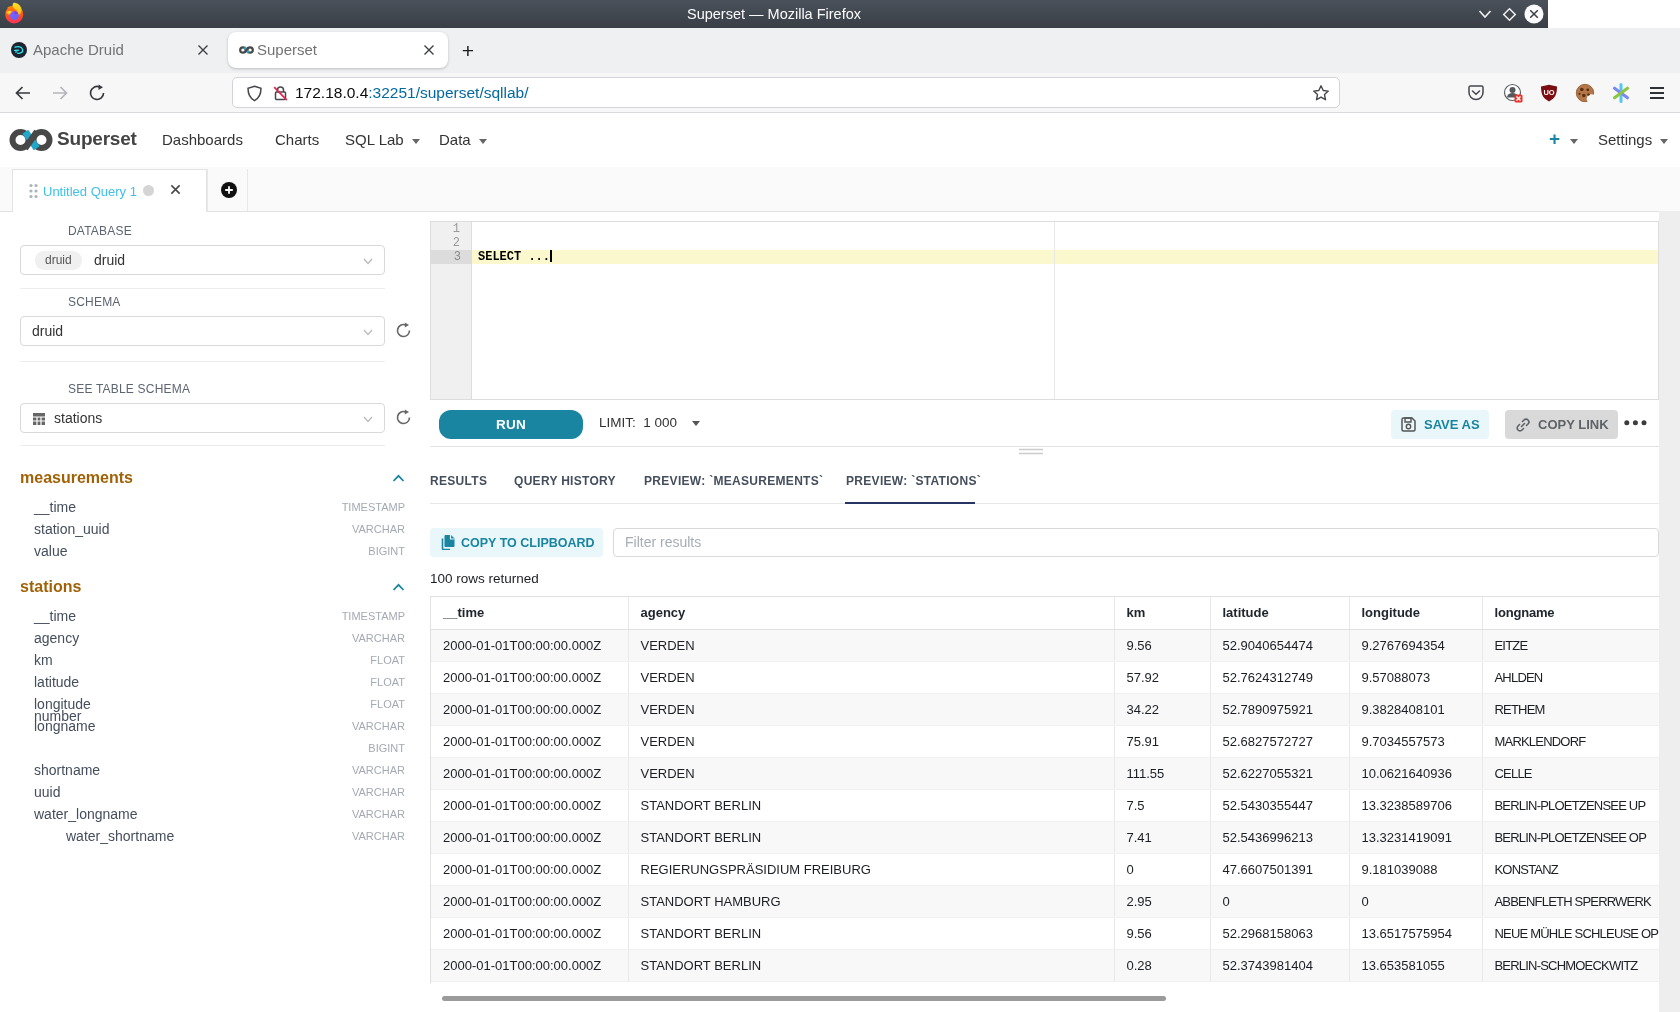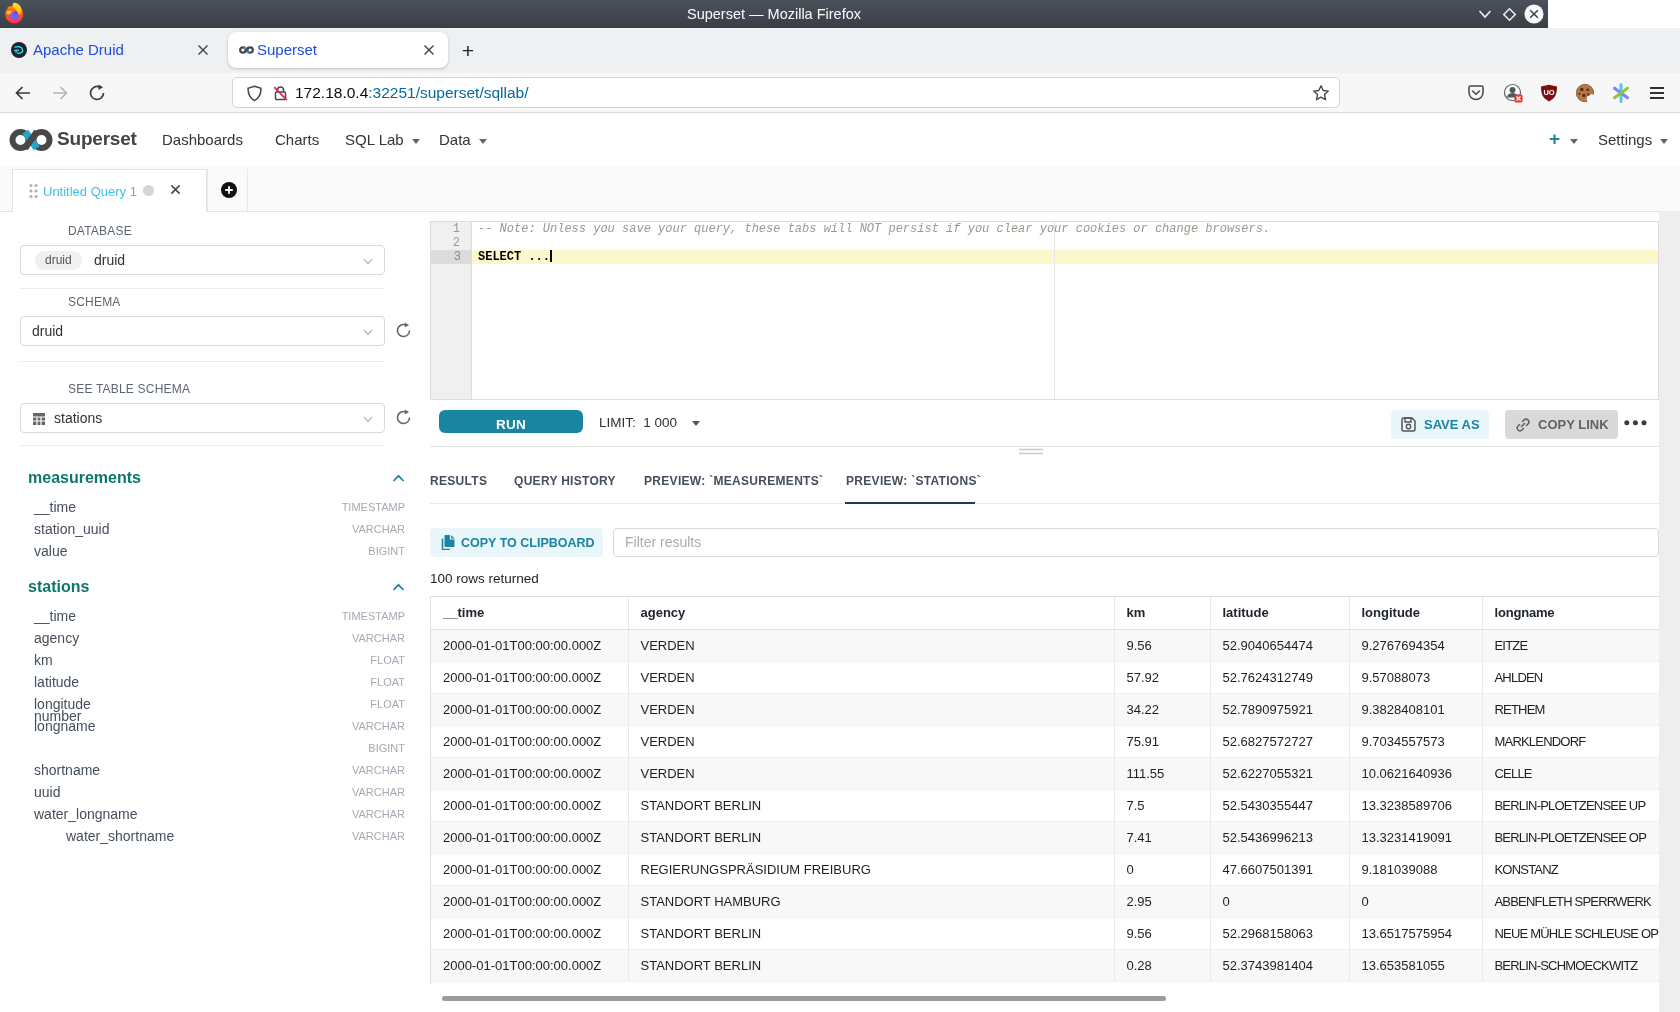--- a/index.html
+++ b/index.html
@@ -6,21 +6,21 @@
 html,body { width:1680px; height:1012px; overflow:hidden; font-family:"Liberation Sans", sans-serif; background:#fff; }
 .abs { position:absolute; }
 
 #titlebar { position:absolute; left:0; top:0; width:1548px; height:28px;
   background:linear-gradient(#4a515a,#3a3f46); }
 #titlebar .title { position:absolute; left:0; right:0; top:0; height:28px; line-height:28px;
   text-align:center; color:#fbfbfe; font-size:14.5px; }
 #tabstrip { position:absolute; left:0; top:28px; width:1680px; height:45px; background:#eff0f2; }
 .btab { position:absolute; top:4px; height:36px; border-radius:8px; }
 .btab .fav { position:absolute; left:11px; top:10px; width:16px; height:16px; }
-.btab .label { position:absolute; left:33px; top:8px; height:20px; line-height:20px; font-size:15px; color:#1d4ed8; }
+.btab .label { position:absolute; left:33px; top:8px; height:20px; line-height:20px; font-size:15px; color:#737373; }
 .btab .close { position:absolute; right:8px; top:7px; width:22px; height:22px; color:#3c3f43; font-size:15px; text-align:center; line-height:22px; }
 #tab1 { left:0px; width:222px; }
 #tab2 { left:228px; width:220px; background:#fff; box-shadow:0 1px 3px rgba(0,0,0,.22); }
 #newtab { position:absolute; left:455px; top:10px; width:26px; height:26px; color:#1b1d20; font-size:21px; line-height:25px; text-align:center; font-weight:400;}
 #navbar { position:absolute; left:0; top:73px; width:1680px; height:40px; background:#f7f7f8; border-bottom:1px solid #dadade; }
 #urlbox { position:absolute; left:232px; top:77px; width:1108px; height:31px; background:#fff; border:1px solid #d4d4d8; border-radius:5px; }
 #urltext { position:absolute; left:62px; top:0; height:29px; line-height:29px; font-size:15.5px; color:#0c0c0d; }
 #urltext .gray { color:#0369a1; }
 
 #ssheader { position:absolute; left:0; top:113px; width:1680px; height:54px; background:#fff; }
@@ -28,30 +28,30 @@
 .caret { display:inline-block; width:0; height:0; border-left:4.5px solid transparent; border-right:4.5px solid transparent; border-top:5px solid #666; margin-left:4px; vertical-align:middle; }
 
 #qtabs { position:absolute; left:0; top:167px; width:1680px; height:45px; background:#fafafa; border-bottom:1px solid #e3e3e3; }
 #qtab-active { position:absolute; left:12px; top:2px; width:195px; height:43px; background:#fff; border:1px solid #e3e3e3; border-bottom:none; }
 #qtab-plus { position:absolute; left:207px; top:2px; width:41px; height:42px; background:#fafafa; border-right:1px solid #e8e8e8; border-left:1px solid #e8e8e8; }
 
 .lbl { position:absolute; left:20px; font-size:12px; color:#5c6570; letter-spacing:.2px;margin-left:48px; }
 .sel { position:absolute; left:20px; width:365px; height:30px; background:#fff; border:1px solid #d9d9d9; border-radius:4px; }
 .sel .chev { position:absolute; right:10px; top:9px; width:12px; height:12px; }
 .hr { position:absolute; left:20px; width:365px; border-top:1px solid #ededed; }
-.tblhead { position:absolute; left:28px; font-size:16px; font-weight:bold; color:#0f766e; }
+.tblhead { position:absolute; left:20px; font-size:16px; font-weight:bold; color:#a16207; }
 .col { position:absolute; left:34px; font-size:14px; color:#454e5d; }
 .typ { position:absolute; font-size:11px; color:#a4aab3; text-align:right; left:200px; width:205px; }
 
 #editor { position:absolute; left:430px; top:221px; width:1229px; height:179px; background:#fff; border:1px solid #ddd; font-family:"Liberation Mono",monospace; font-size:12px; }
 #gutter { position:absolute; left:0; top:0; width:41px; height:177px; background:#f0f0f0; border-right:1px solid #ddd; color:#999; text-align:right; line-height:14px; padding-right:11px; }
 #line3hl { position:absolute; left:41px; top:28px; right:0; height:14px; background:#fcf8cd; }
 
 #toolbar { position:absolute; left:430px; top:400px; width:1229px; height:47px; border-bottom:1px solid #e3e3e3; background:#fff; }
-#runbtn { position:absolute; left:9px; top:10px; width:144px; height:23px; background:#1985a0; border-radius:6px; color:#fff; font-weight:bold; font-size:13.5px; text-align:center; line-height:29px; letter-spacing:0.3px; }
+#runbtn { position:absolute; left:9px; top:10px; width:144px; height:29px; background:#1985a0; border-radius:12px; color:#fff; font-weight:bold; font-size:13.5px; text-align:center; line-height:29px; letter-spacing:0.3px; }
 #saveas { position:absolute; right:170px; top:10px; width:98px; height:29px; background:#e9f6fa; border-radius:4px; color:#1985a0; font-weight:bold; font-size:13px; }
 #copylink { position:absolute; right:41px; top:10px; width:113px; height:29px; background:#d9d9d9; border-radius:4px; color:#5f6368; font-weight:bold; font-size:13px; }
 
 .stab { position:absolute; top:474px; font-size:12px; font-weight:bold; color:#454e5d; letter-spacing:.3px; }
 #stabline { position:absolute; left:430px; top:503px; width:1229px; border-top:1px solid #e8e8e8; }
 #stabunderline { position:absolute; left:845px; top:502px; width:130px; height:2px; background:#263563; }
 #copyclip { position:absolute; left:430px; top:528px; width:173px; height:29px; background:#e9f6fa; border-radius:4px; color:#1985a0; font-weight:bold; font-size:12.5px; }
 #filter { position:absolute; left:613px; top:528px; width:1046px; height:29px; border:1px solid #d9d9d9; border-radius:4px; background:#fff; color:#a5adb5; font-size:14px; line-height:27px; padding-left:11px; }
 #rowsret { position:absolute; left:430px; top:571px; font-size:13.5px; color:#1b1e23; }
 
@@ -308,21 +308,20 @@
 <div class="col" style="top:806px;">water_longname</div>
 <div class="typ" style="top:808px;">VARCHAR</div>
 <div class="col" style="top:828px;margin-left:32px;">water_shortname</div>
 <div class="typ" style="top:830px;">VARCHAR</div>
 
 <div id="editor">
   <div id="gutter">1<br>2<br>3</div>
   <div style="position:absolute;left:0;top:28px;width:41px;height:14px;background:#dcdcdc;color:#888;text-align:right;padding-right:11px;line-height:14px;">3</div>
   <div id="line3hl"></div>
   <div style="position:absolute; left:623px; top:0; width:1px; height:177px; background:#e8e8e8;"></div>
-  <div style="position:absolute; left:47px; top:0; line-height:14px; color:#9a9a8f; font-style:italic;">-- Note: Unless you save your query, these tabs will NOT persist if you clear your cookies or change browsers.</div>
   <div style="position:absolute; left:47px; top:28px; line-height:14px; color:#000; font-weight:bold;">SELECT ...<span style="display:inline-block;width:2px;height:12px;background:#000;vertical-align:-2px;"></span></div>
 </div>
 
 <div id="toolbar">
   <div id="runbtn">RUN</div>
   <div style="position:absolute; left:169px; top:8px; font-size:13.5px; color:#333; line-height:30px;">LIMIT:&nbsp;&nbsp;1 000</div>
   <span class="caret" style="position:absolute;left:258px;top:21px;border-top-color:#555;"></span>
   <div id="saveas">
     <svg style="position:absolute;left:9px;top:6px;" width="17" height="17" viewBox="0 0 17 17">
         <path d="M2 3.5 a1.5 1.5 0 0 1 1.5-1.5 h8.5 L15 5 v8.5 a1.5 1.5 0 0 1-1.5 1.5 h-10 A1.5 1.5 0 0 1 2 13.5 Z" stroke="#555" stroke-width="1.5" fill="none"></path>

